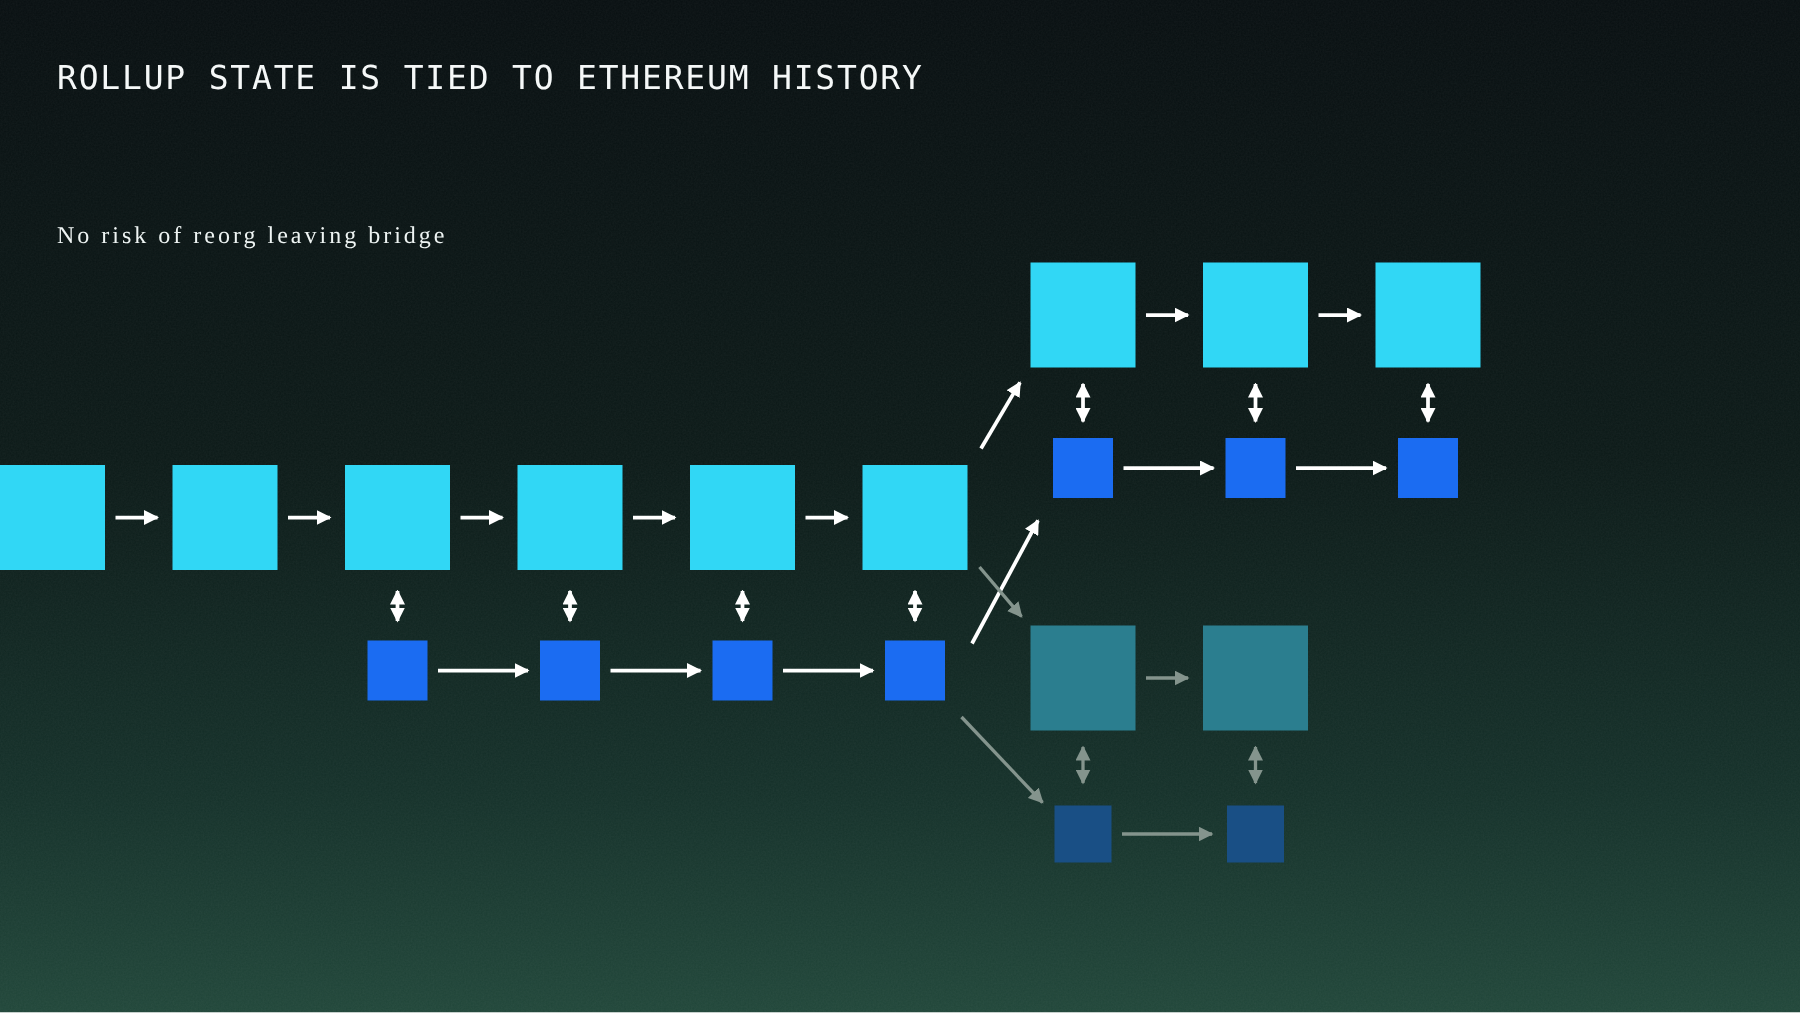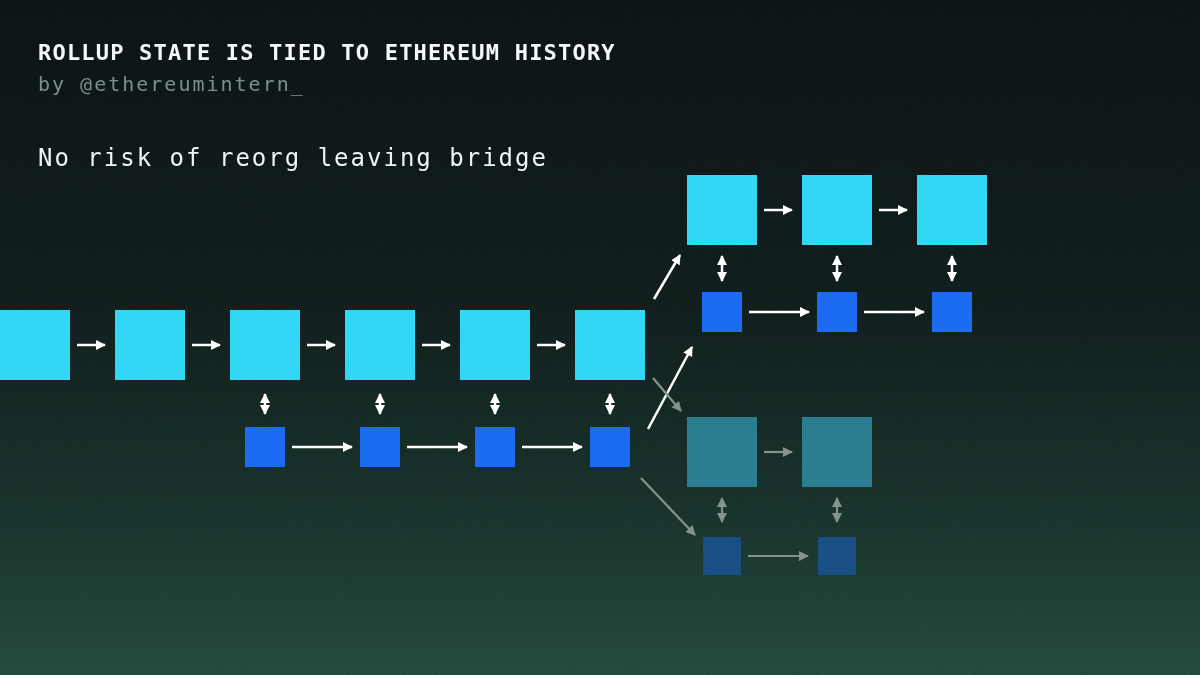--- a/index.html
+++ b/index.html
@@ -8,32 +8,32 @@
     position:relative;width:1200px;height:675px;
     background:linear-gradient(180deg,
       var(--c-background-top,#070e10) 0%,
       #0b1917 45%,
       var(--c-background-mid,#143029) 78%,
       var(--c-background-bottom,#204639) 100%);
   }
   .diagram{position:absolute;left:0;top:0;width:1200px;height:675px;display:block;}
   .title{
     position:absolute;left:38px;top:40px;
-    font-size:22px;font-weight:bold;letter-spacing:1.2px;
+    font-size:22px;font-weight:normal;letter-spacing:1.2px;
     color:var(--c-title-text,#f5f8f8);white-space:nowrap;
   }
   .byline{
     position:absolute;left:38px;top:72px;
     font-size:20px;letter-spacing:2px;
     color:var(--c-byline-text,#7c8f8f);white-space:nowrap;
   }
   .note{
     position:absolute;left:38px;top:143px;
-    font-size:24px;letter-spacing:2px;line-height:30px;
-    color:var(--c-note-text,#eef4f3);white-space:nowrap;
+    font-size:16px;letter-spacing:2px;line-height:30px;
+    color:var(--c-note-text,#eef4f3);white-space:nowrap;font-family:Liberation Serif, serif;
   }
   .l1{fill:var(--c-l1-block,#31d7f5);}
   .l2{fill:var(--c-l2-block,#1b6cf2);}
   .l1f{fill:var(--c-l1-block-faded,#2b7e8f);}
   .l2f{fill:var(--c-l2-block-faded,#194f85);}
   line.aw{stroke:var(--c-arrow-active,#ffffff);stroke-width:2.5;}
   line.ag{stroke:var(--c-arrow-faded,#84948d);stroke-width:2.2;}
   .mw-fill{fill:var(--c-arrow-active,#ffffff);}
   .mg-fill{fill:var(--c-arrow-faded,#84948d);}
 </style>
@@ -130,18 +130,17 @@
     </g>
 
     <g>
       <rect class="l2f" x="703" y="537" width="38" height="38"></rect>
       <rect class="l2f" x="818" y="537" width="38" height="38"></rect>
       <line class="ag" x1="748" y1="556" x2="808" y2="556" marker-end="url(#mg)"></line>
     </g>
   </svg>
 
   <div class="title">ROLLUP STATE IS TIED TO ETHEREUM HISTORY</div>
-  <div class="byline">by @ethereumintern_</div>
   <div class="note">
     <div>No risk of reorg leaving bridge</div>
   </div>
 
 </div>
 
 </body></html>

